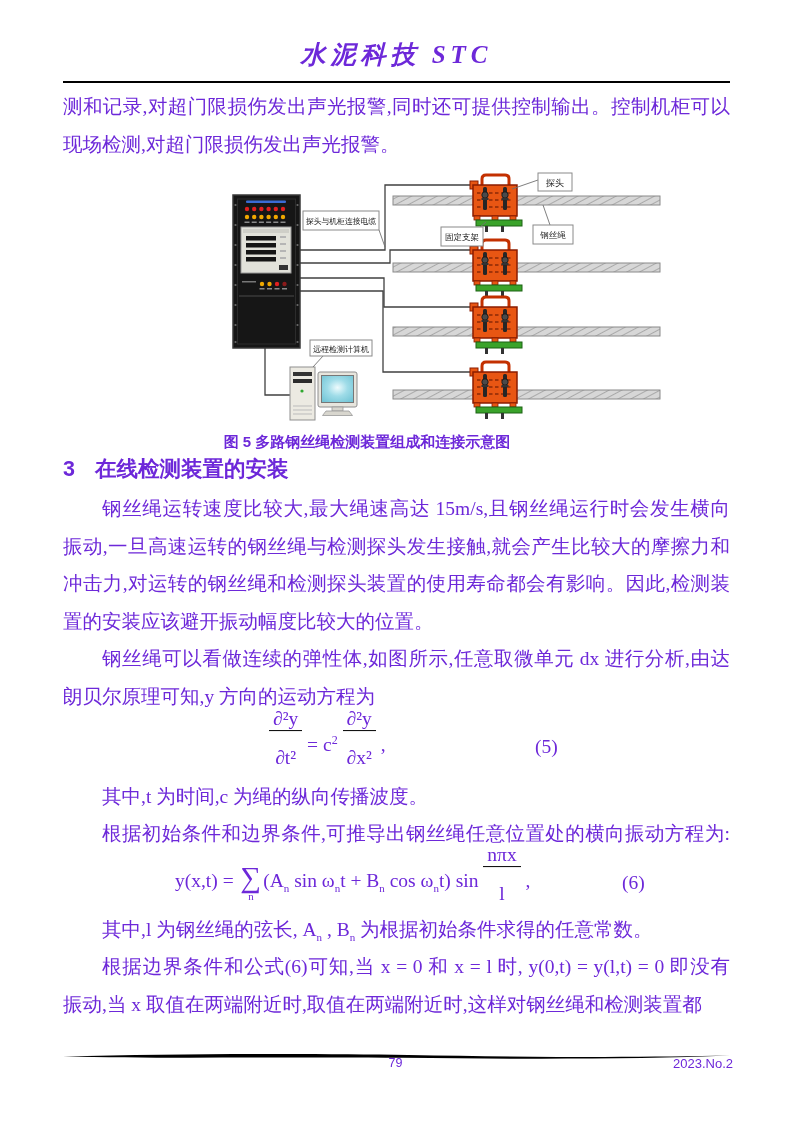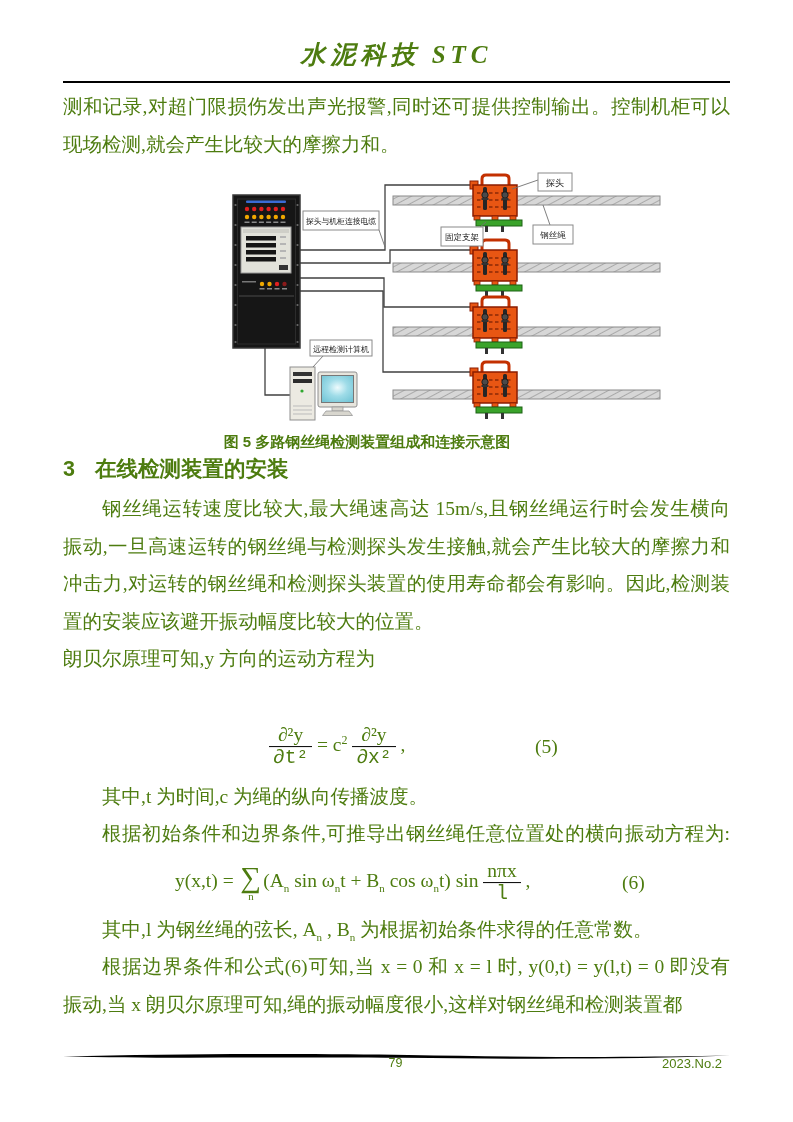--- a/index.html
+++ b/index.html
@@ -1,17 +1,17 @@
 <!DOCTYPE html>
 <html><head>
 <meta charset="utf-8">
 <style>
   html,body{margin:0;padding:0;background:#888;}
   .page{position:relative;width:793px;height:1122px;margin:0 auto;background:#fff;
-        font-family:"Liberation Serif","DejaVu Serif",serif;color:#4d7c0f;overflow:hidden;}
+        font-family:"Liberation Serif","DejaVu Serif",serif;color:#6d28d9;overflow:hidden;}
   .abs{position:absolute;}
   .journal{top:38px;left:0;width:793px;text-align:center;font-size:25px;font-style:italic;
            font-weight:bold;letter-spacing:5px;}
   .hrule{top:81px;left:63px;width:667px;height:2px;background:#000;}
   .para{left:63px;width:667px;font-size:19.5px;line-height:37.5px;}
   .line{text-align:justify;}
   .fill{text-align-last:justify;}
   .end{text-align-last:left;}
   .indent{text-indent:39px;}
   .mline{white-space:pre;}
@@ -21,43 +21,43 @@
            font-family:"Liberation Sans","DejaVu Sans",sans-serif;}
   .heading{top:454px;left:63px;font-size:21.5px;font-weight:bold;
            font-family:"Liberation Sans","DejaVu Sans",sans-serif;}
   .heading .num{margin-right:20px;}
   .eq{left:0;width:793px;height:62px;}
   .formula{position:absolute;top:50%;transform:translateY(-50%);white-space:pre;
            font-size:19.5px;line-height:1.1;}
   .eqnum{position:absolute;top:50%;transform:translateY(-50%);font-size:19.5px;}
   .frac{display:inline-block;text-align:center;vertical-align:middle;}
   .frac .nm{display:block;border-bottom:1.6px solid #000;padding:0 4px;line-height:1.15;}
-  .frac .dn{display:block;padding:0 4px;line-height:1.15;font-family:Liberation Mono, monospace;}
+  .frac .dn{display:block;padding:16px 4px;line-height:1.15;}
   .sum{display:inline-block;text-align:center;vertical-align:middle;margin:0 2px;}
   .sum .sg{display:block;font-size:29px;line-height:0.9;}
   .sum .ix{display:block;font-size:11px;line-height:1;margin-top:1px;}
   sup{font-size:12px;}
   .footpage{top:1056px;left:0;width:791px;text-align:center;font-size:12.5px;
             font-family:"Liberation Sans","DejaVu Sans",sans-serif;}
-  .footissue{top:1056px;left:63px;width:659px;text-align:right;font-size:13px;
+  .footissue{top:1056px;left:74px;width:659px;text-align:right;font-size:13px;
              font-family:"Liberation Sans","DejaVu Sans",sans-serif;}
   .frule{top:1047px;left:63px;}
   svg text{font-family:"Liberation Serif","DejaVu Serif",serif;fill:#222;text-anchor:middle;}
 </style>
 </head>
 <body>
 
 <div class="page">
 
   <div class="abs journal">水泥科技 STC</div>
   <div class="abs hrule"></div>
 
   <div class="abs para" style="top:88px;">
     <div class="line fill">测和记录,对超门限损伤发出声光报警,同时还可提供控制输出。控制机柜可以</div>
-    <div class="line end">现场检测,就会产生比较大的摩擦力和。</div>
+    <div class="line end">现场检测,对超门限损伤发出声光报警。</div>
   </div>
 
   <div class="abs figwrap">
     <svg viewBox="0 0 440 270" width="440" height="270">
       <defs>
         <pattern id="hatch" width="6" height="9" patternUnits="userSpaceOnUse" patternTransform="rotate(62)">
           <rect width="6" height="9" fill="#d7d7d7"></rect>
           <line x1="0" y1="0" x2="0" y2="9" stroke="#a9a9a9" stroke-width="2"></line>
         </pattern>
         <radialGradient id="scr" cx="50%" cy="45%" r="70%">
@@ -224,20 +224,21 @@
   </div>
 
   <div class="abs para" style="top:490px;">
     <div class="line fill indent">钢丝绳运转速度比较大,最大绳速高达 15m/s,且钢丝绳运行时会发生横向</div>
     <div class="line fill">振动,一旦高速运转的钢丝绳与检测探头发生接触,就会产生比较大的摩擦力和</div>
     <div class="line fill">冲击力,对运转的钢丝绳和检测探头装置的使用寿命都会有影响。因此,检测装</div>
     <div class="line end">置的安装应该避开振动幅度比较大的位置。</div>
   </div>
 
   <div class="abs para" style="top:640px;">
+    <div class="line fill indent">钢丝绳可以看做连续的弹性体,如图所示,任意取微单元 dx 进行分析,由达</div>
     <div class="line end">朗贝尔原理可知,y 方向的运动方程为</div>
   </div>
 
   <div class="abs eq" style="top:716px;">
     <div class="formula" style="left:253px;margin-left:16px;"><span class="frac"><span class="nm">∂²y</span><span class="dn">∂t²</span></span><span> = </span><span>c</span><sup>2</sup><span> </span><span class="frac"><span class="nm">∂²y</span><span class="dn">∂x²</span></span><span> ,</span></div>
     <div class="eqnum" style="left:535px;">(5)</div>
   </div>
 
   <div class="abs para" style="top:778px;">
     <div class="line end indent">其中,t 为时间,c 为绳的纵向传播波度。</div>
@@ -251,21 +252,21 @@
     <div class="formula" style="left:175px;"><span>y(x,t) = </span><span class="sum"><span class="sg">∑</span><span class="ix">n</span></span><span>(A</span><sub>n</sub><span> sin ω</span><sub>n</sub><span>t + B</span><sub>n</sub><span> cos ω</span><sub>n</sub><span>t) sin </span><span class="frac"><span class="nm">nπx</span><span class="dn">l</span></span><span> ,</span></div>
     <div class="eqnum" style="left:622px;">(6)</div>
   </div>
 
   <div class="abs para" style="top:911px;">
     <div class="line end indent mline"><span>其中,l 为钢丝绳的弦长, </span><span>A</span><sub>n</sub><span> , </span><span>B</span><sub>n</sub><span> 为根据初始条件求得的任意常数。</span></div>
   </div>
 
   <div class="abs para" style="top:948px;">
     <div class="line fill indent">根据边界条件和公式(6)可知,当 x = 0 和 x = l 时, y(0,t) = y(l,t) = 0 即没有</div>
-    <div class="line end">振动,当 x 朗贝尔原理可知,绳的振动幅度很小,这样对钢丝绳和检测装置都</div>
+    <div class="line end">振动,当 x 取值在两端附近时,取值在两端附近时,这样对钢丝绳和检测装置都</div>
   </div>
 
   <div class="abs frule">
     <svg width="667" height="8" viewBox="0 0 667 8">
       <path d="M0,3.5 C120,0.5 255,0.3 345,2 C470,4.2 585,4.6 667,2.6 C578,6.2 468,6.4 340,4.8 C238,3.5 108,6.2 0,3.5 Z" fill="#000"></path>
     </svg>
   </div>
   <div class="abs footpage">79</div>
   <div class="abs footissue">2023.No.2</div>
 

